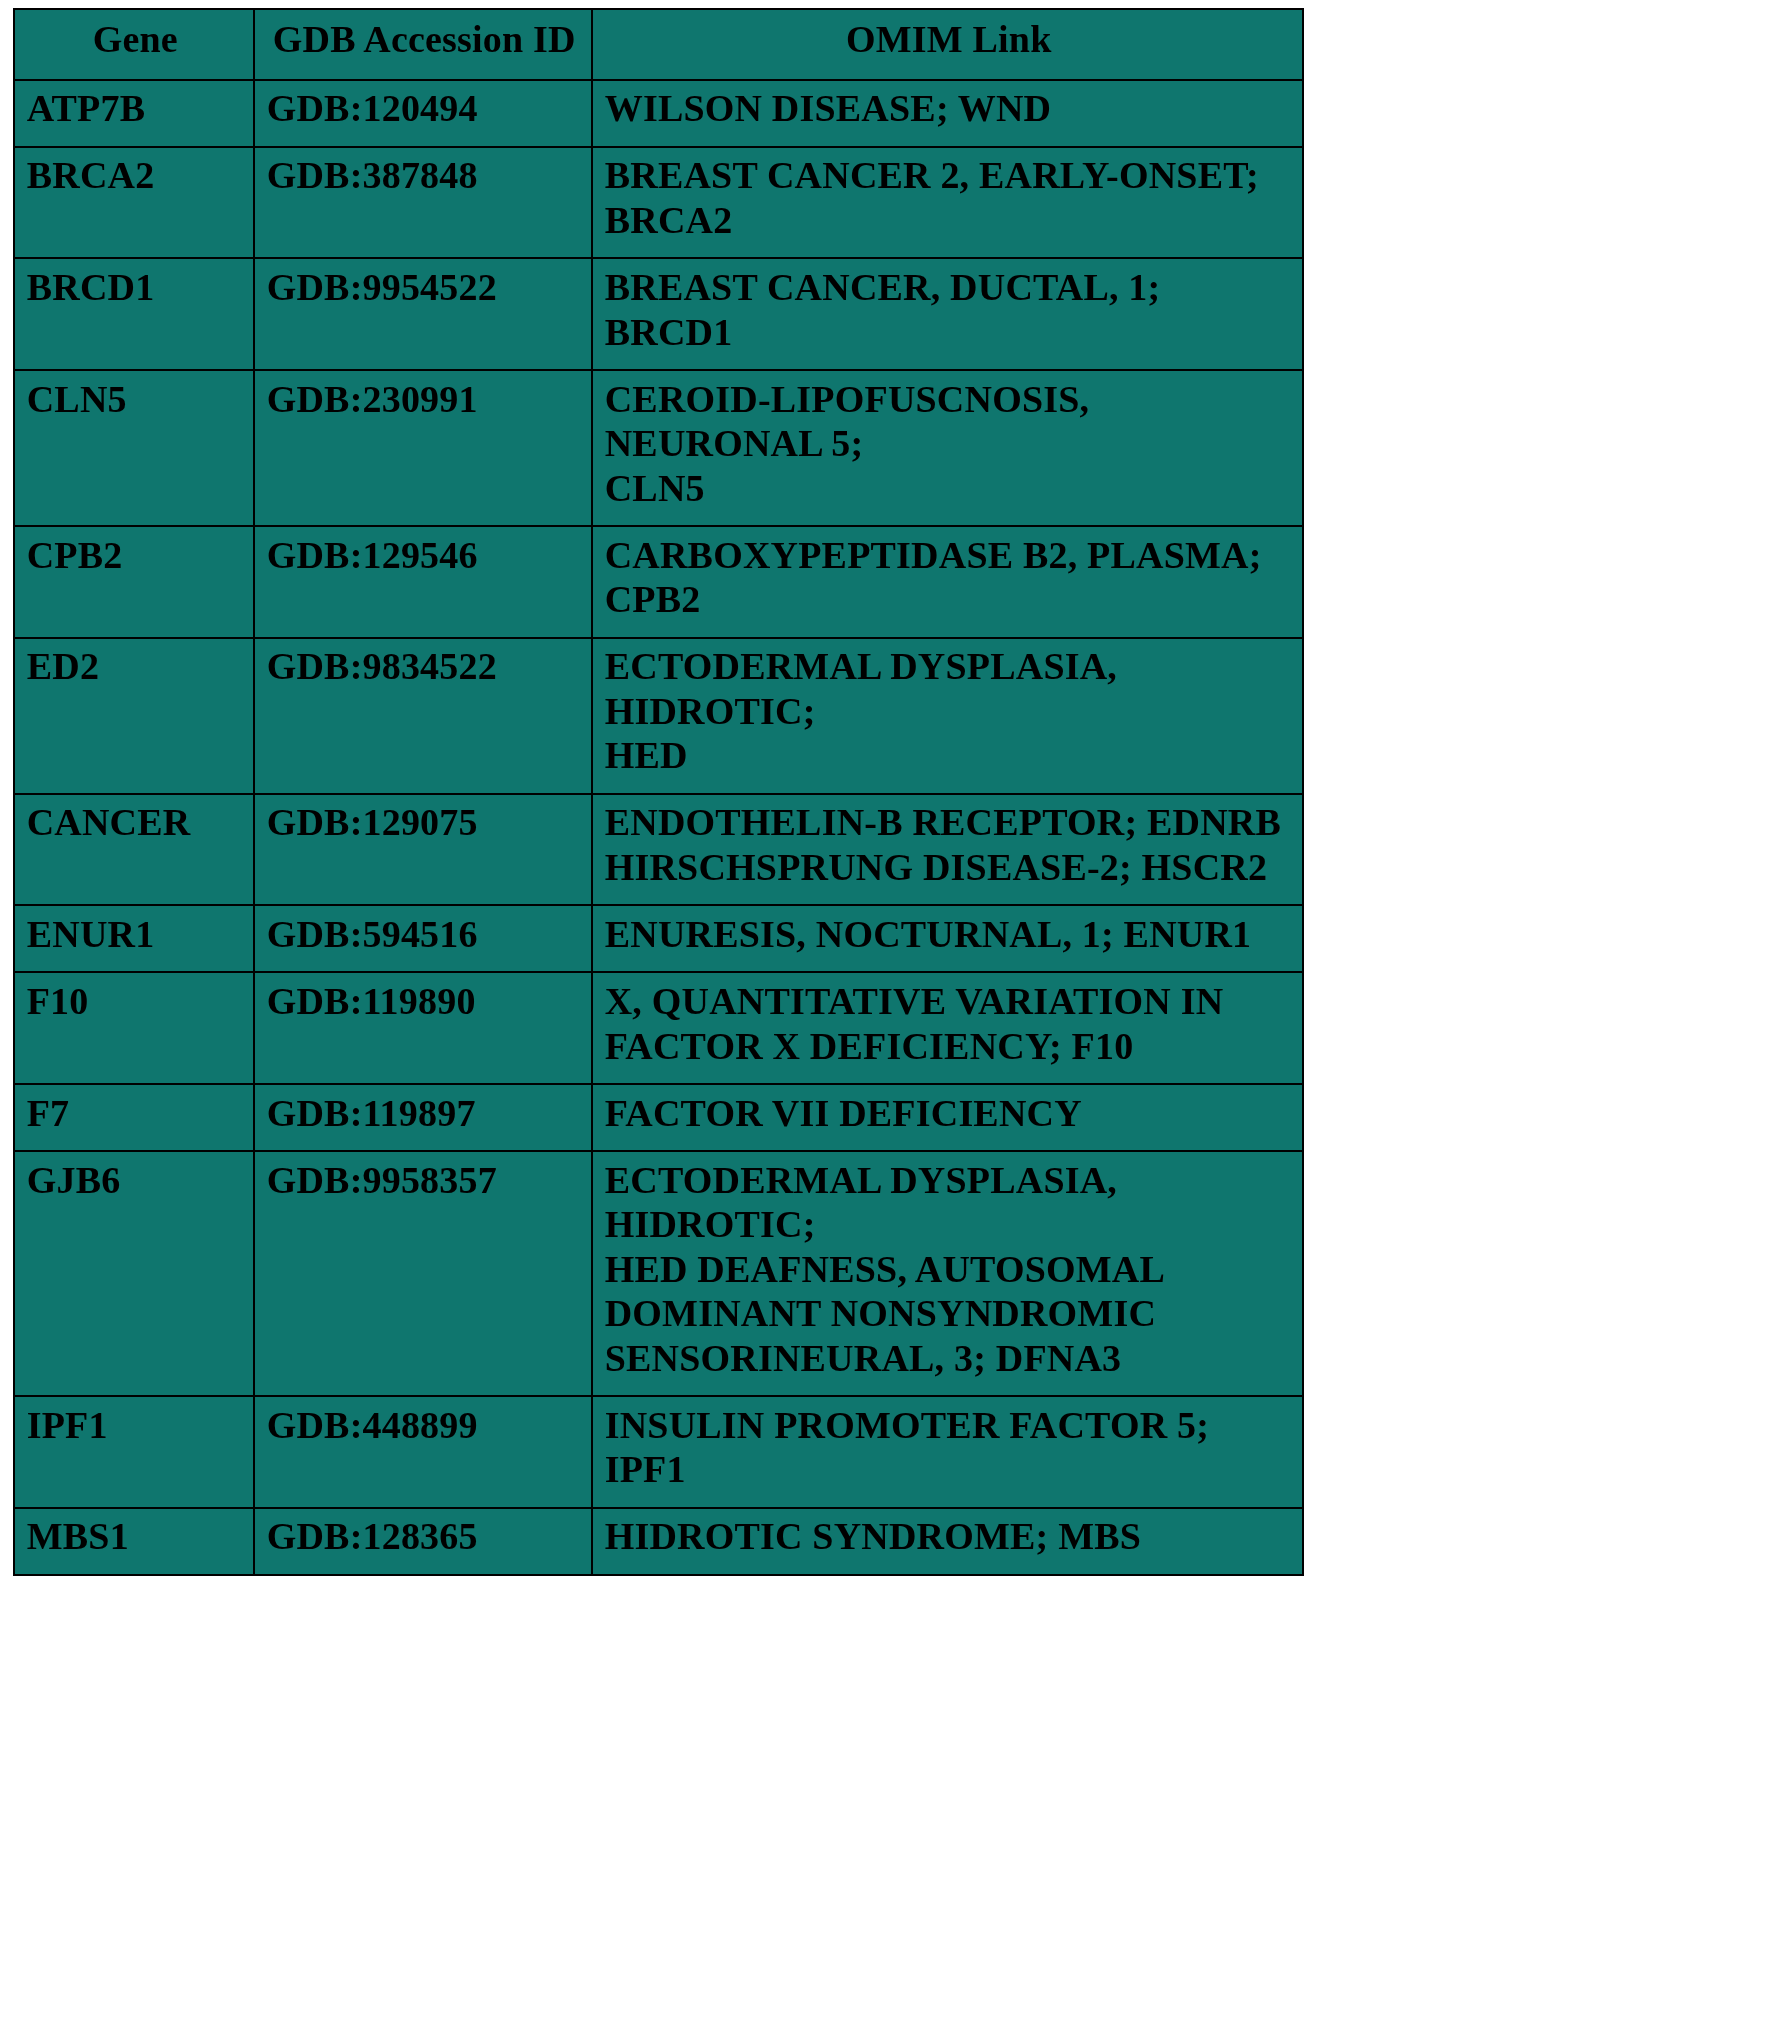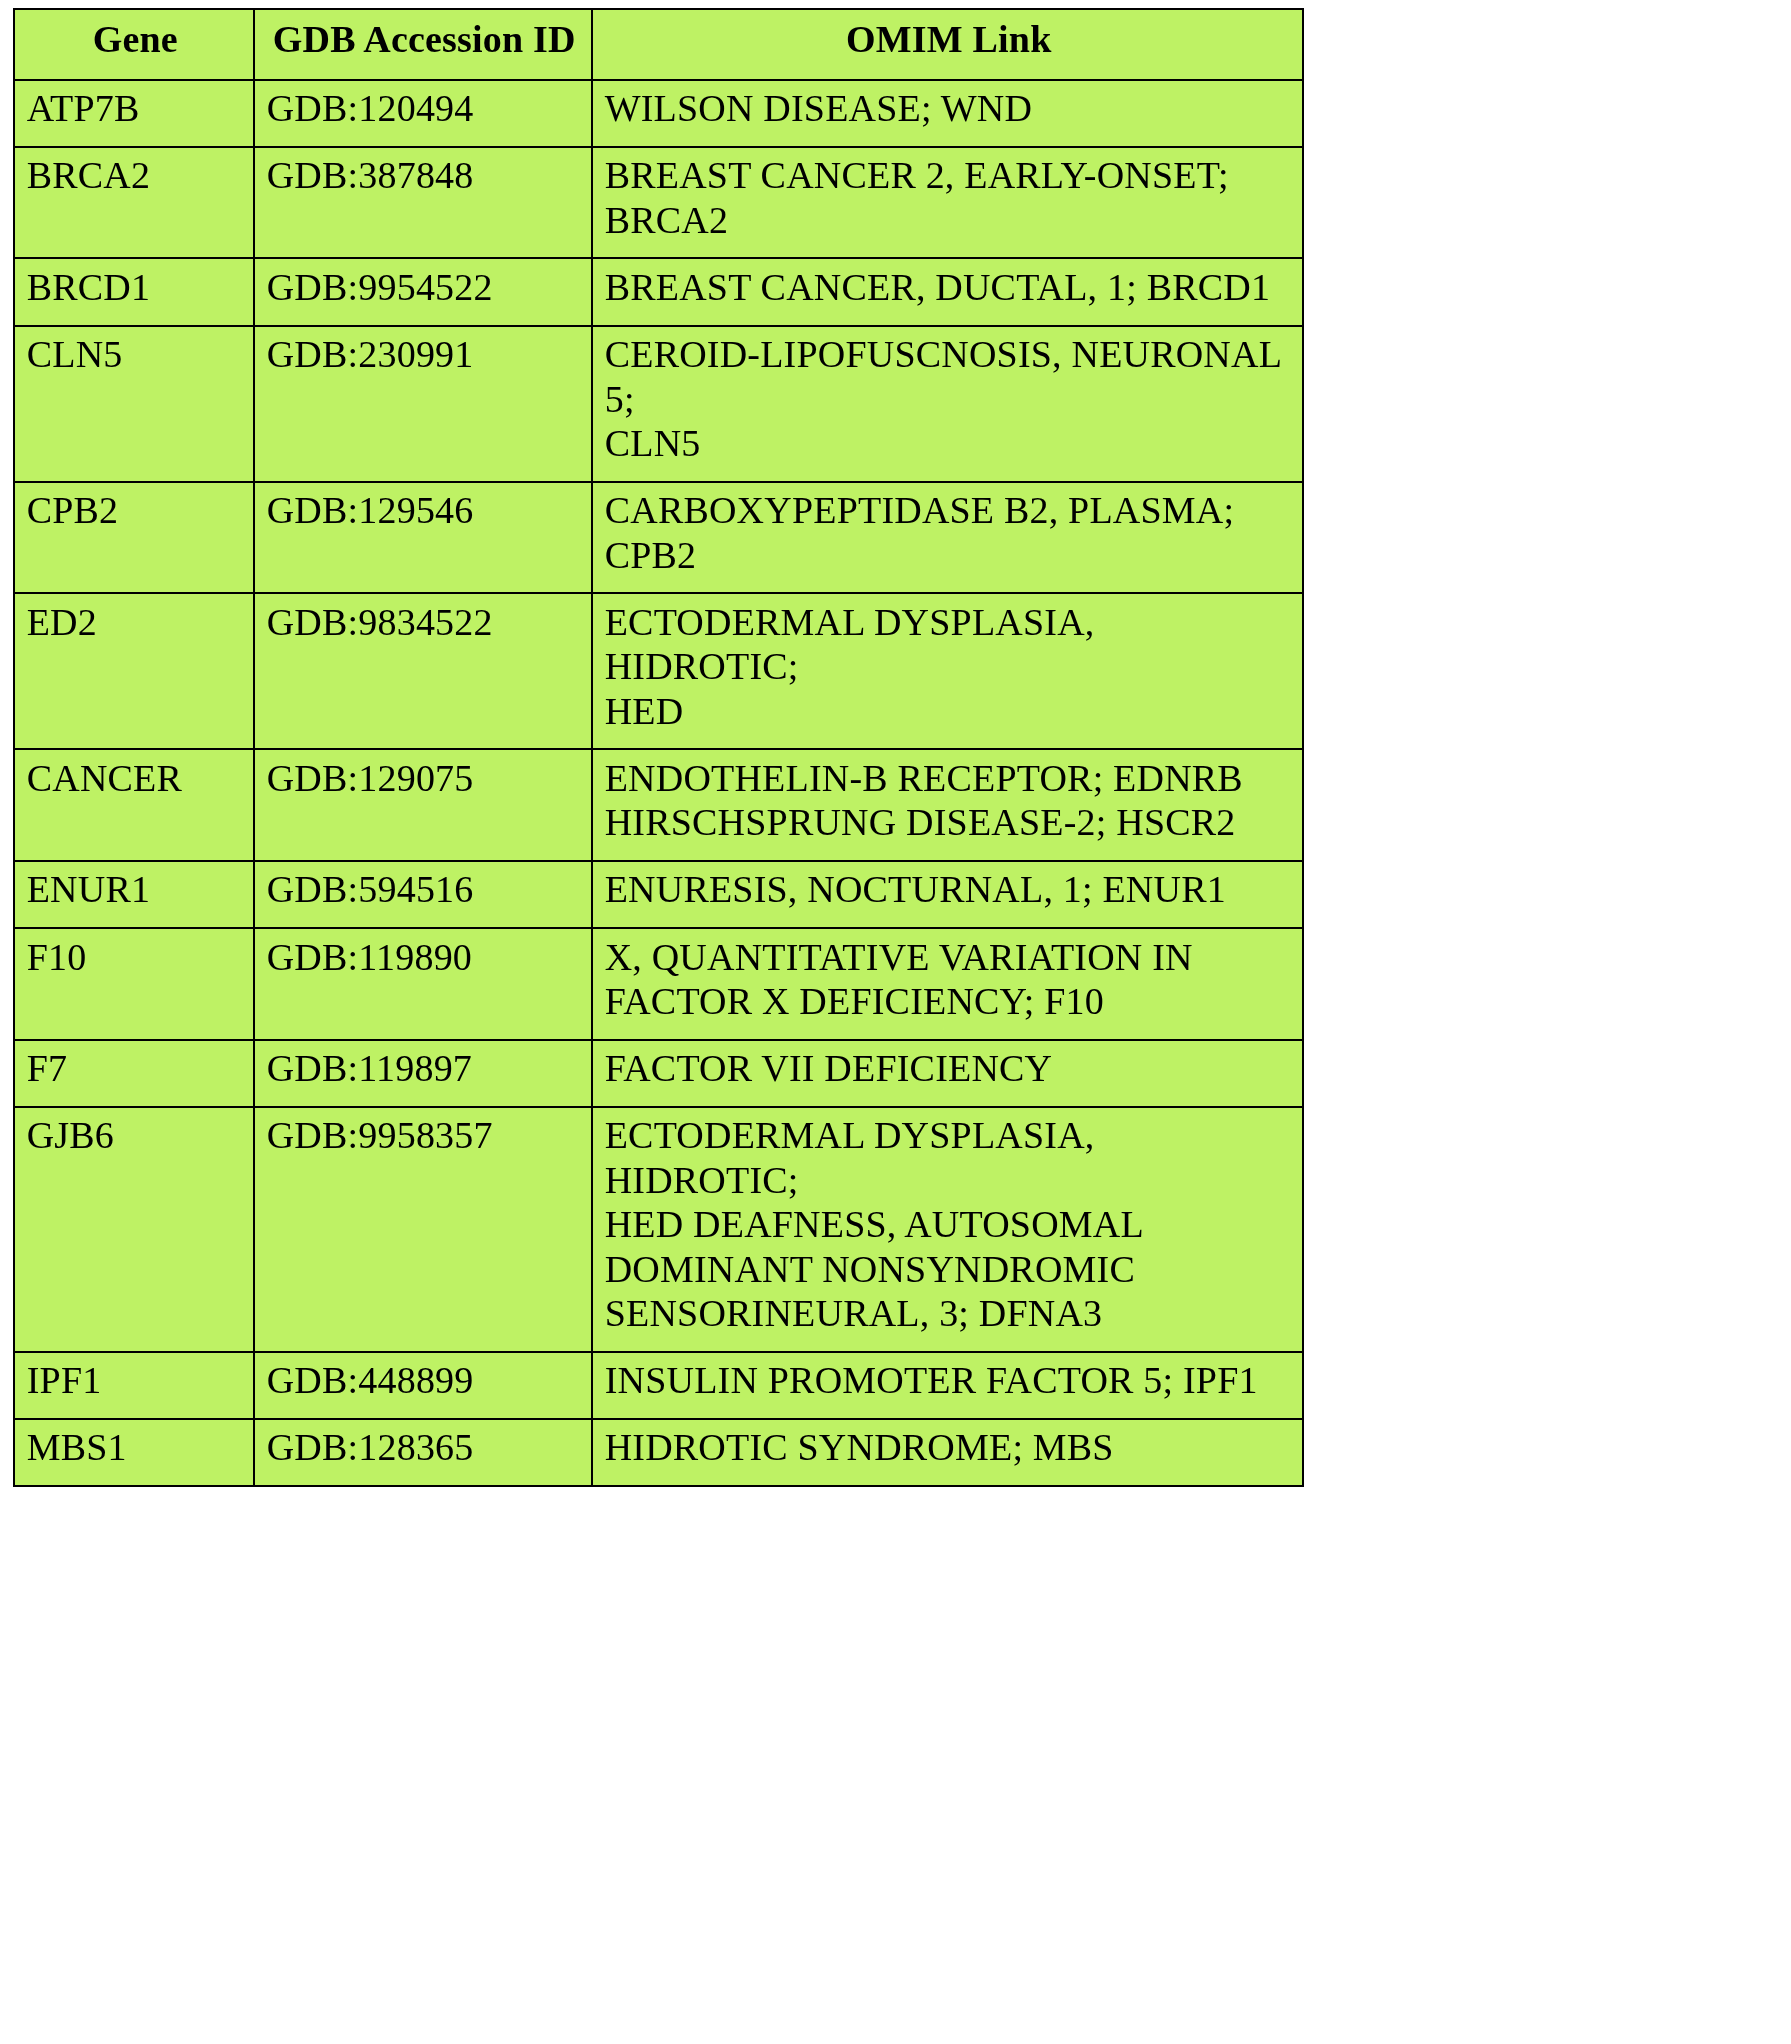--- a/index.html
+++ b/index.html
@@ -20,21 +20,21 @@
     height: 2045px;
     background: #ffffff;
   }
   .gene-table {
     position: absolute;
     left: 13.3px;
     top: 7.6px;
     width: 1289px;
     border-collapse: collapse;
     table-layout: fixed;
-    background: #bef264;
+    background: #0f766e;
   }
   .gene-table col.c-gene  { width: 240px; }
   .gene-table col.c-gdb   { width: 338px; }
   .gene-table col.c-omim  { width: 711px; }
 
   .gene-table th,
   .gene-table td {
     border: 2.9px solid #000000;
     vertical-align: top;
     padding: 5.7px 9.5px 15px 11.4px;
@@ -42,21 +42,21 @@
     line-height: 1.17;
     letter-spacing: 0.2px;
     white-space: pre-line;
   }
   .gene-table thead th {
     font-weight: bold;
     padding-top: 7.6px;
     padding-bottom: 17px;
   }
   .gene-table tbody td {
-    font-weight: normal;
+    font-weight: bold;
   }
   .cell-gene    { }
   .cell-gdb     { }
   .cell-omim    { }
 </style>
 </head>
 <body>
 
 <div class="page">
   <table class="gene-table">

